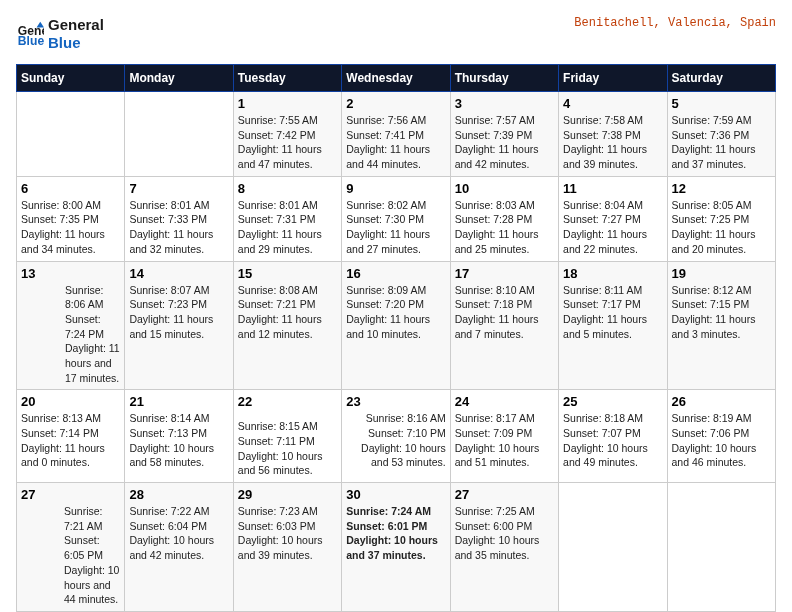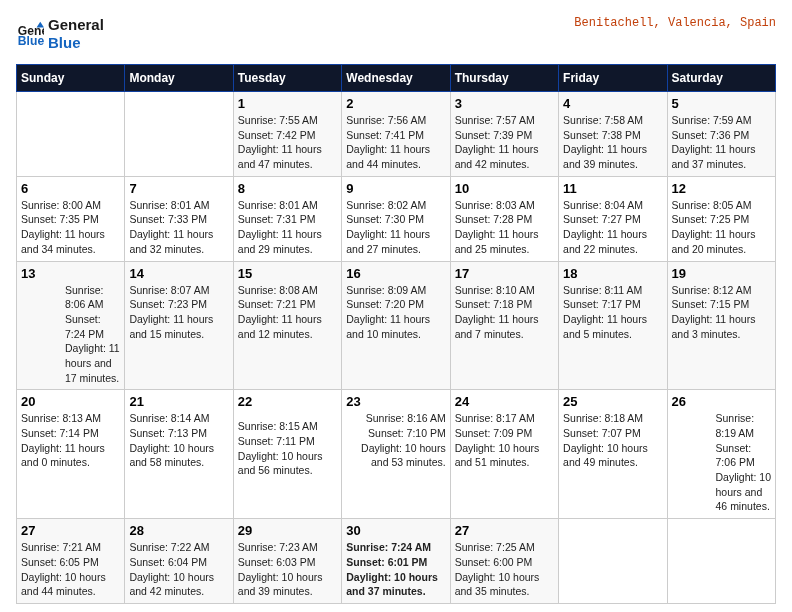--- a/index.html
+++ b/index.html
@@ -266,29 +266,29 @@
 Daylight: 10 hours and 51 minutes.</div>
         </td>
         <td>
           <span class="day-num">25</span>
           <div class="day-info" style="white-space: pre-line;">Sunrise: 8:18 AM
 Sunset: 7:07 PM
 Daylight: 10 hours and 49 minutes.</div>
         </td>
         <td>
           <span class="day-num">26</span>
-          <div class="day-info" style="white-space: pre-line; margin-left: 44px;">Sunrise: 8:19 AM
+          <div class="day-info" style="white-space: pre-line;">Sunrise: 8:19 AM
 Sunset: 7:06 PM
 Daylight: 10 hours and 46 minutes.</div>
         </td>
       </tr>
       <tr>
         <td>
           <span class="day-num">27</span>
-          <div class="day-info" style="white-space: pre-line;">Sunrise: 7:21 AM
+          <div class="day-info" style="white-space: pre-line; margin-left: 43px;">Sunrise: 7:21 AM
 Sunset: 6:05 PM
 Daylight: 10 hours and 44 minutes.</div>
         </td>
         <td>
           <span class="day-num">28</span>
           <div class="day-info" style="white-space: pre-line;">Sunrise: 7:22 AM
 Sunset: 6:04 PM
 Daylight: 10 hours and 42 minutes.</div>
         </td>
         <td>

